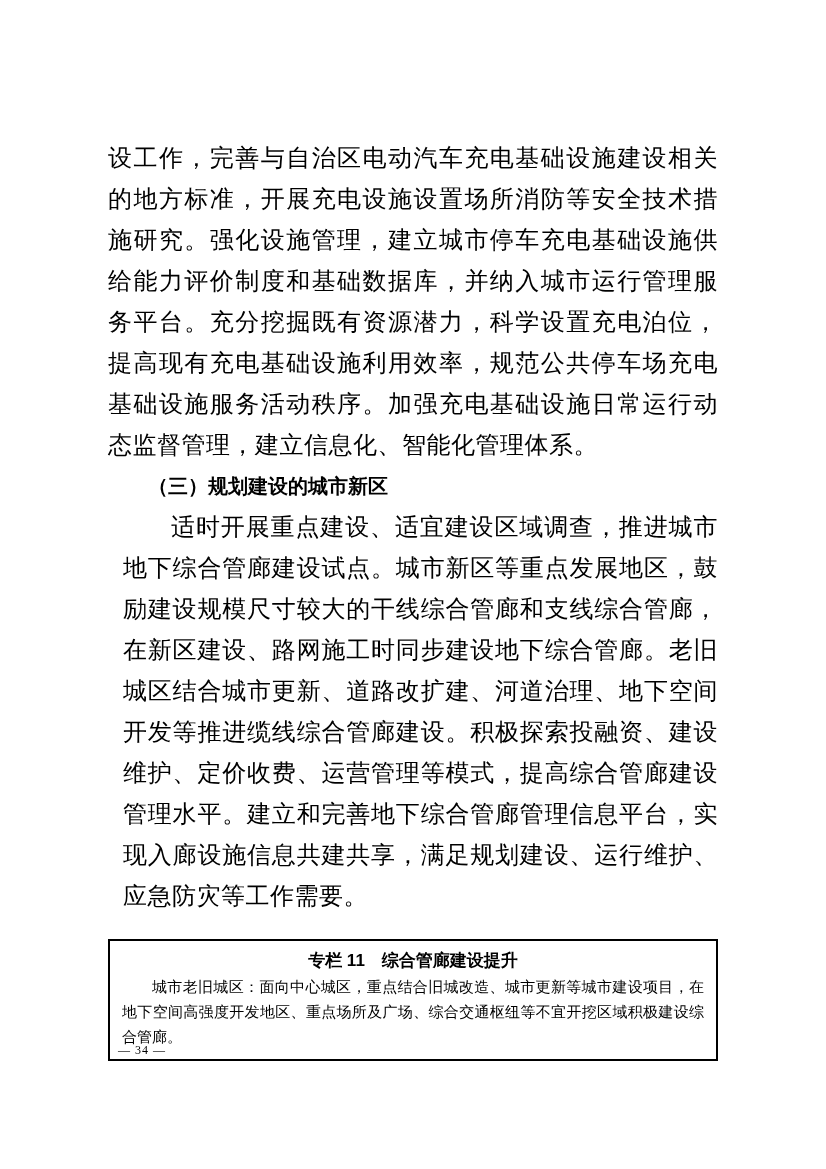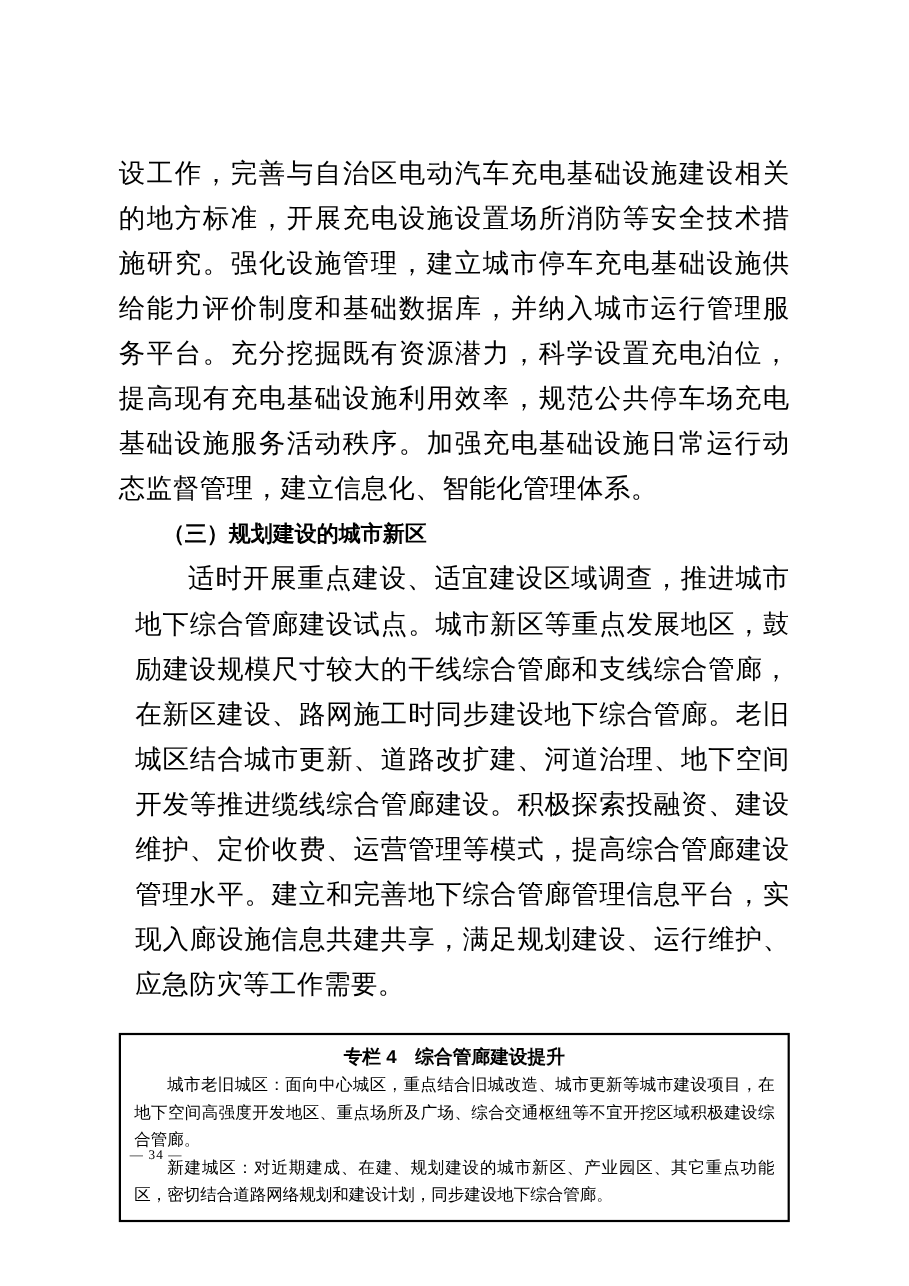--- a/index.html
+++ b/index.html
@@ -73,22 +73,21 @@
 
   <div class="content">
 
     <p class="body-text">设工作，完善与自治区电动汽车充电基础设施建设相关的地方标准，开展充电设施设置场所消防等安全技术措施研究。强化设施管理，建立城市停车充电基础设施供给能力评价制度和基础数据库，并纳入城市运行管理服务平台。充分挖掘既有资源潜力，科学设置充电泊位，提高现有充电基础设施利用效率，规范公共停车场充电基础设施服务活动秩序。加强充电基础设施日常运行动态监督管理，建立信息化、智能化管理体系。</p>
 
     <h3 class="heading">（三）规划建设的城市新区</h3>
 
     <p class="body-text para-indent">适时开展重点建设、适宜建设区域调查，推进城市地下综合管廊建设试点。城市新区等重点发展地区，鼓励建设规模尺寸较大的干线综合管廊和支线综合管廊，在新区建设、路网施工时同步建设地下综合管廊。老旧城区结合城市更新、道路改扩建、河道治理、地下空间开发等推进缆线综合管廊建设。积极探索投融资、建设维护、定价收费、运营管理等模式，提高综合管廊建设管理水平。建立和完善地下综合管廊管理信息平台，实现入廊设施信息共建共享，满足规划建设、运行维护、应急防灾等工作需要。</p>
 
     <div class="box">
-      <div class="box-title">专栏 4　综合管廊建设提升</div>
+      <div class="box-title">专栏 11　综合管廊建设提升</div>
       <p class="box-para">城市老旧城区：面向中心城区，重点结合旧城改造、城市更新等城市建设项目，在地下空间高强度开发地区、重点场所及广场、综合交通枢纽等不宜开挖区域积极建设综合管廊。</p>
-      <p class="box-para">新建城区：对近期建成、在建、规划建设的城市新区、产业园区、其它重点功能区，密切结合道路网络规划和建设计划，同步建设地下综合管廊。</p>
     </div>
 
   </div>
 
   <div class="page-number">— 34 —</div>
 
 </div>
 
 </body></html>

